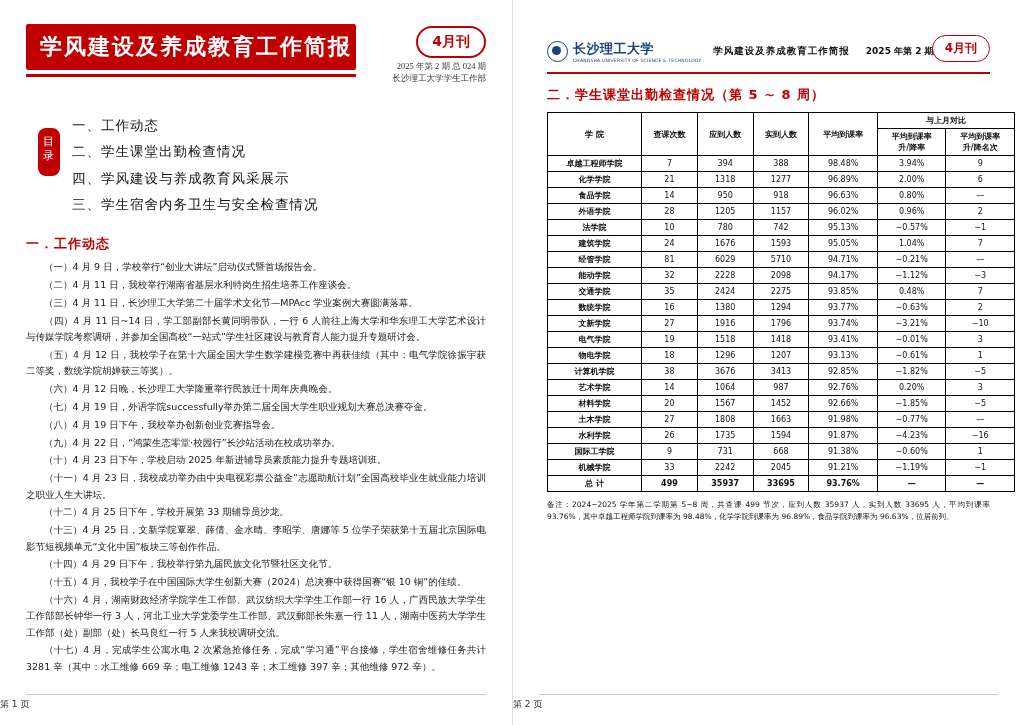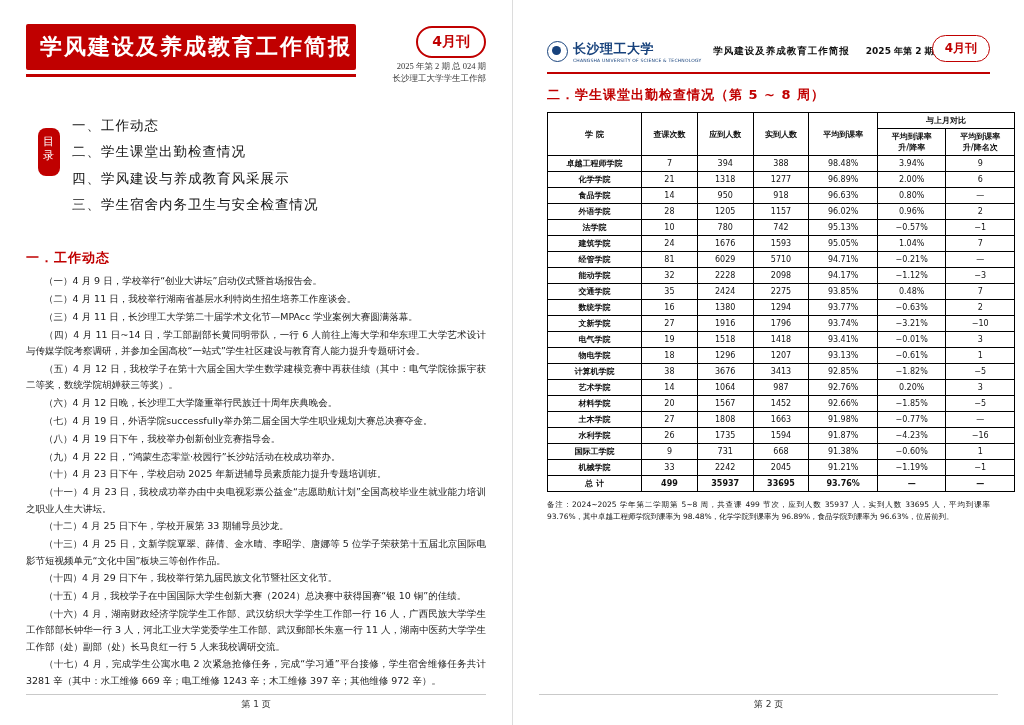--- a/index.html
+++ b/index.html
@@ -55,33 +55,33 @@
     font-family:"DejaVu Sans", sans-serif;
     letter-spacing:1px;
   }
   .toc-list{margin-left:46px;}
   .toc-item{
     font-size:13.5px;color:#111;line-height:1.95;letter-spacing:1px;
     font-family:"DejaVu Sans", sans-serif;
   }
 
   .sec-head{
-    margin:32px 26px 6px 26px;
+    margin:18px 26px 6px 26px;
     color:#c00000;font-size:13px;font-weight:bold;letter-spacing:1px;
     font-family:"DejaVu Sans", sans-serif;
   }
   .body-col{margin:0 26px;}
   .para{
     font-size:9.5px;line-height:1.72;color:#1a1a1a;text-align:justify;
     text-indent:0;margin:0 0 1.5px 0;
     font-family:"DejaVu Sans", sans-serif;
   }
   .para .ind{display:inline-block;width:18px;}
   .folio{
-    position:absolute;bottom:14px;left:0;width:100%;text-align:center;
+    position:absolute;bottom:14px;left:0;width:100%;text-align:left;
     font-size:9px;color:#333;font-family:"DejaVu Sans", sans-serif;
   }
   .folio-rule{
     position:absolute;bottom:30px;left:26px;right:26px;height:1px;background:#c9c9c9;
   }
 
   
   .r-head{
     margin:22px 22px 0 22px;position:relative;height:34px;
     display:flex;align-items:center;

